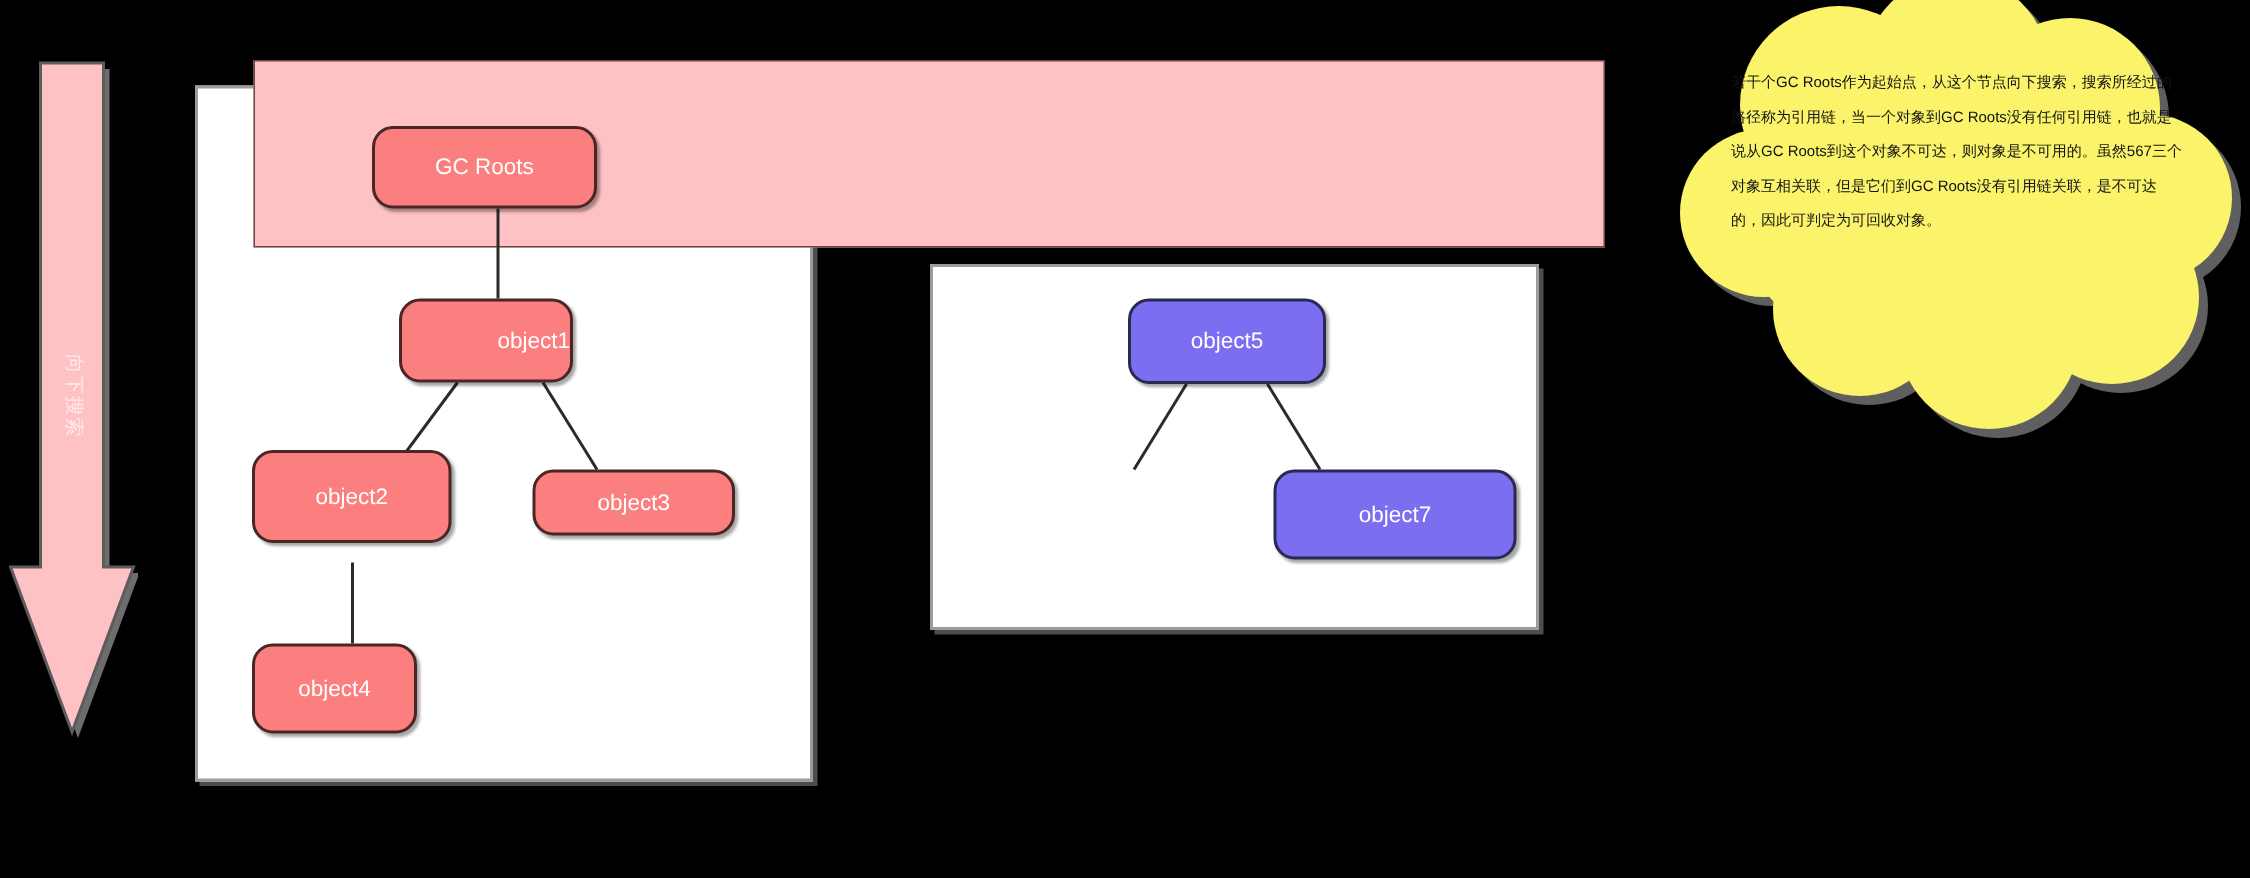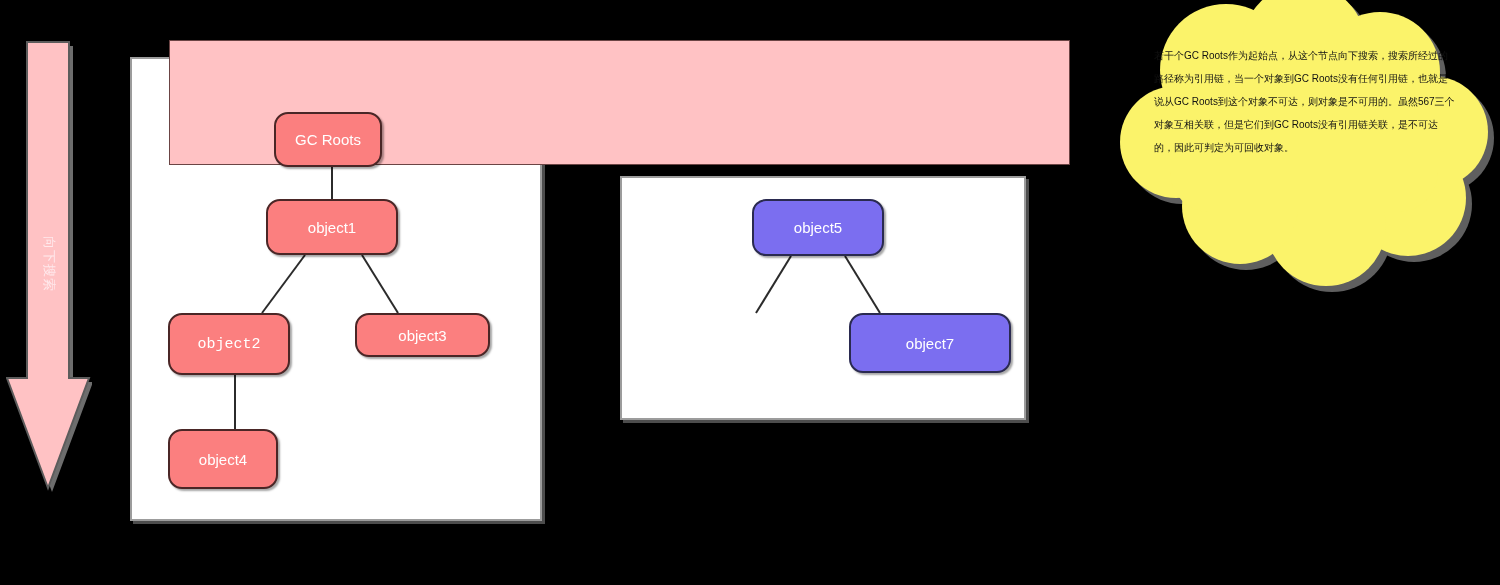--- a/index.html
+++ b/index.html
@@ -140,27 +140,27 @@
 
     <line x1="362" y1="255" x2="398" y2="313"></line>
 
     <line x1="235" y1="375" x2="235" y2="429"></line>
 
     <line x1="791" y1="256" x2="756" y2="313"></line>
 
     <line x1="845" y1="256" x2="880" y2="313"></line>
   </svg>
 
-  <div class="node red" style="left:274px; top:84px; width:108px; height:55px;margin-top:28px;">
+  <div class="node red" style="left:248px; top:84px; width:150px; height:55px;">
     <span>GC Roots</span>
   </div>
-  <div class="node red" style="left:266px; top:199px; width:132px; height:56px;">
+  <div class="node red" style="left:266px; top:199px; width:116px; height:56px;justify-content:flex-end;">
     <span>object1</span>
   </div>
-  <div class="node red" style="left:168px; top:313px; width:122px; height:62px;font-family:Liberation Mono, monospace;">
+  <div class="node red" style="left:168px; top:300px; width:133px; height:62px;">
     <span>object2</span>
   </div>
   <div class="node red" style="left:355px; top:313px; width:135px; height:44px;">
     <span>object3</span>
   </div>
   <div class="node red" style="left:168px; top:429px; width:110px; height:60px;">
     <span>object4</span>
   </div>
 
   <div class="node blue" style="left:752px; top:199px; width:132px; height:57px;align-items:center;">

